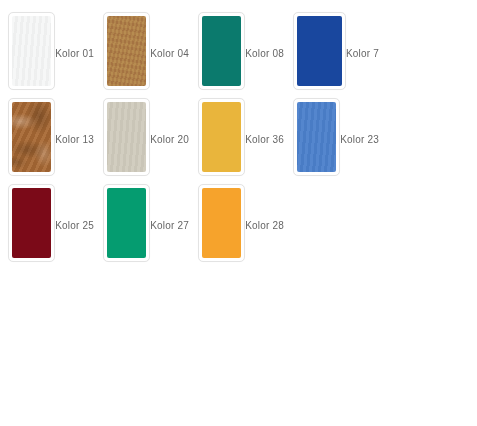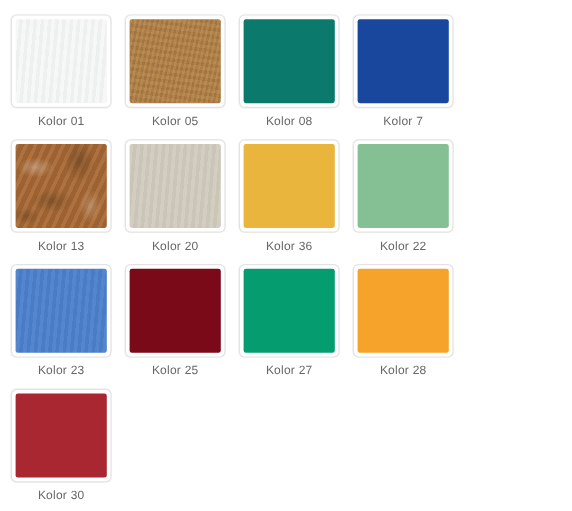--- a/index.html
+++ b/index.html
@@ -18,21 +18,21 @@
     flex-wrap: wrap;
     align-content: flex-start;
     padding: 12px 0 0 8px;
     box-sizing: border-box;
     width: 477px;
   }
   .swatch-cell {
     width: 86px;
     margin: 0 9px 8px 0;
     display: flex;
-    flex-direction: column;
+    flex-direction: row;
     align-items: center;
   }
   .swatch-frame {
     width: 84px;
     height: 78px;
     box-sizing: border-box;
     background: #ffffff;
     border: 1px solid #e3e3e3;
     border-radius: 5px;
     padding: 3px;
@@ -93,21 +93,21 @@
     <div class="swatch-cell">
       <div class="swatch-frame">
         <div class="swatch-color tex-soft" style="background: rgb(246, 247, 247);"></div>
       </div>
       <div class="swatch-label">Kolor 01</div>
     </div>
     <div class="swatch-cell">
       <div class="swatch-frame">
         <div class="swatch-color tex-grain" style="background: rgb(171, 123, 70);"></div>
       </div>
-      <div class="swatch-label">Kolor 05</div>
+      <div class="swatch-label">Kolor 04</div>
     </div>
     <div class="swatch-cell">
       <div class="swatch-frame">
         <div class="swatch-color " style="background: rgb(11, 122, 109);"></div>
       </div>
       <div class="swatch-label">Kolor 08</div>
     </div>
     <div class="swatch-cell">
       <div class="swatch-frame">
         <div class="swatch-color " style="background: rgb(25, 71, 158);"></div>
@@ -127,26 +127,20 @@
       <div class="swatch-label">Kolor 20</div>
     </div>
     <div class="swatch-cell">
       <div class="swatch-frame">
         <div class="swatch-color " style="background: rgb(233, 181, 60);"></div>
       </div>
       <div class="swatch-label">Kolor 36</div>
     </div>
     <div class="swatch-cell">
       <div class="swatch-frame">
-        <div class="swatch-color " style="background: rgb(133, 192, 148);"></div>
-      </div>
-      <div class="swatch-label">Kolor 22</div>
-    </div>
-    <div class="swatch-cell">
-      <div class="swatch-frame">
         <div class="swatch-color tex-soft" style="background: rgb(75, 128, 203);"></div>
       </div>
       <div class="swatch-label">Kolor 23</div>
     </div>
     <div class="swatch-cell">
       <div class="swatch-frame">
         <div class="swatch-color " style="background: rgb(123, 10, 24);"></div>
       </div>
       <div class="swatch-label">Kolor 25</div>
     </div>
@@ -155,19 +149,13 @@
         <div class="swatch-color " style="background: rgb(5, 156, 112);"></div>
       </div>
       <div class="swatch-label">Kolor 27</div>
     </div>
     <div class="swatch-cell">
       <div class="swatch-frame">
         <div class="swatch-color " style="background: rgb(246, 163, 44);"></div>
       </div>
       <div class="swatch-label">Kolor 28</div>
     </div>
-    <div class="swatch-cell">
-      <div class="swatch-frame">
-        <div class="swatch-color " style="background: rgb(169, 39, 48);"></div>
-      </div>
-      <div class="swatch-label">Kolor 30</div>
-    </div>
   </div>
 
 </body></html>

